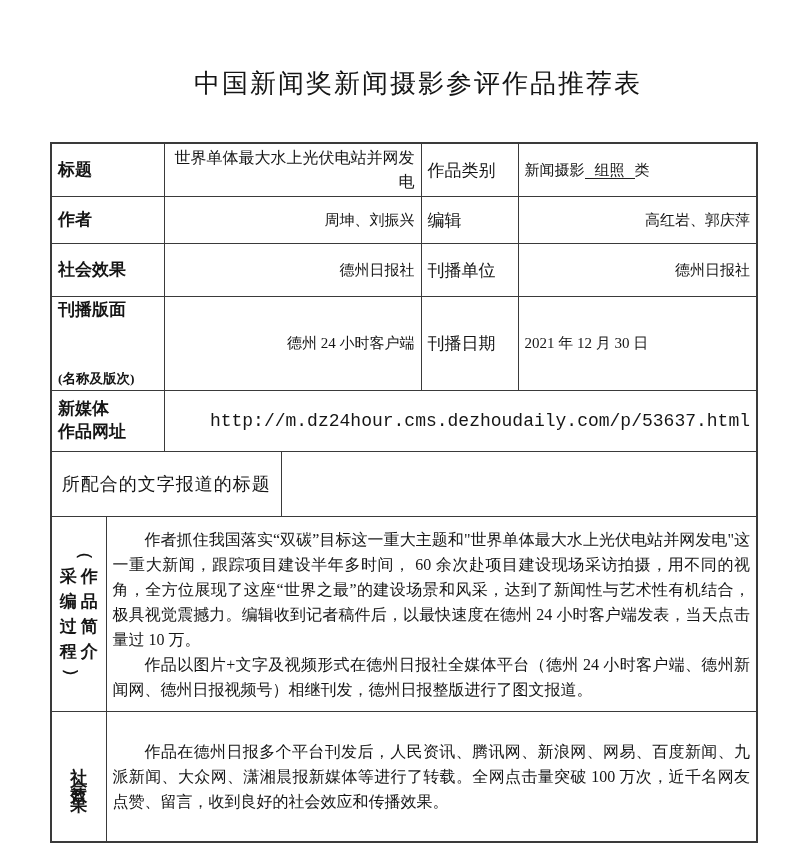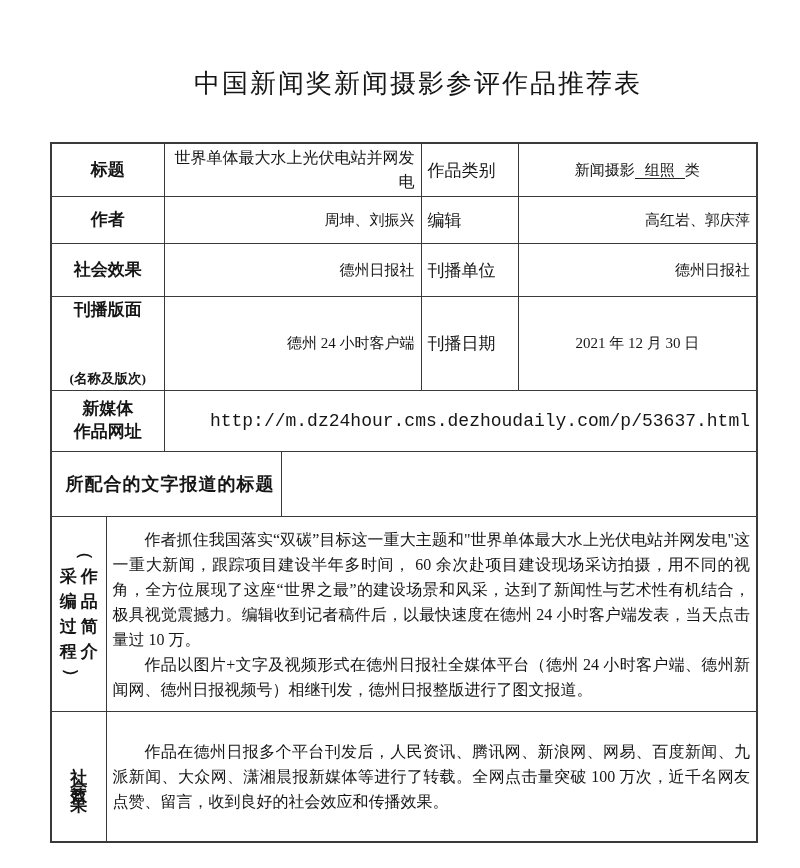--- a/index.html
+++ b/index.html
@@ -29,35 +29,35 @@
     border: 1px solid #3a3a3a;
     vertical-align: middle;
     padding: 2px 6px;
     overflow: hidden;
   }
   
   .r1 { height: 53px; } .r2 { height: 47px; padding-left: 32px; } .r3 { height: 53px; }
   .r4 { height: 59px; } .r5 { height: 61px; } .r6 { height: 65px; }
   .r7 { height: 195px; } .r8 { height: 130px; }
   
-  .lbl { font-weight: 700; text-align: center; font-size: 17px; line-height: 1.35; }
+  .lbl { font-weight: 700; text-align: left; font-size: 17px; line-height: 1.35; }
   .lbl-light { font-weight: 400; font-size: 17px; }
   .val { font-size: 15px; text-align: right; padding-left: 9px; }
   .val-title { font-size: 16px; line-height: 24px; padding-right: 20px; }
-  .val-center { text-align: center; font-size: 15px; }
+  .val-center { text-align: left; font-size: 15px; }
   .sub-label { font-size: 13.5px; margin-top: 48px; }
   .url {
     font-family: "Liberation Mono", "DejaVu Sans Mono", monospace;
     font-size: 18px;
     letter-spacing: 0px;
   }
   .u { border-bottom: 1px solid #222; padding: 0 10px; }
   .wide-lbl {
-    font-weight: 700; font-size: 18px; letter-spacing: 1px;
-    text-align: right; padding-left: 6px;
+    font-weight: 400; font-size: 18px; letter-spacing: 1px;
+    text-align: center; padding-left: 6px;
   }
   .essay-cell { padding: 6px 10px 6px 9px; vertical-align: middle; }
   .para {
     margin: 0;
     font-size: 16px;
     line-height: 25px;
     text-indent: 2em;
     text-align: justify;
   }
   

